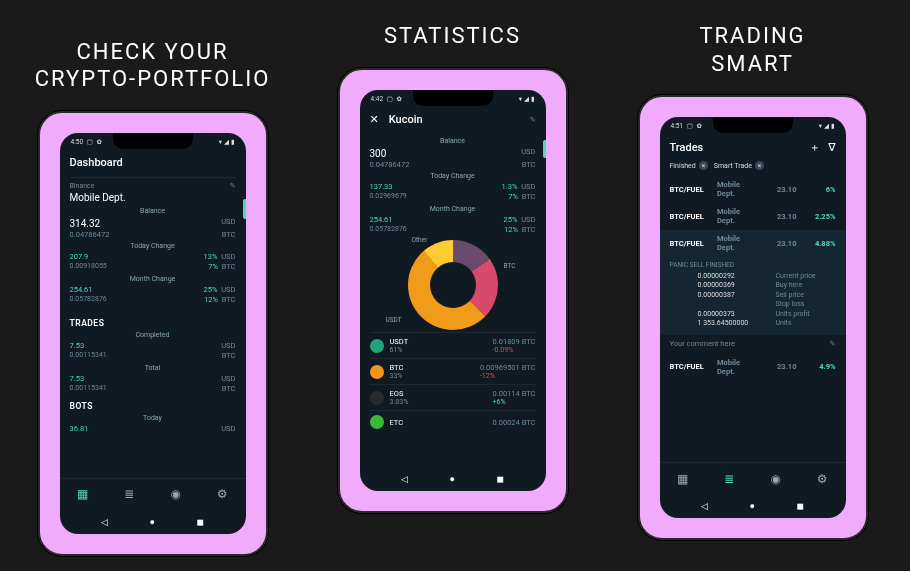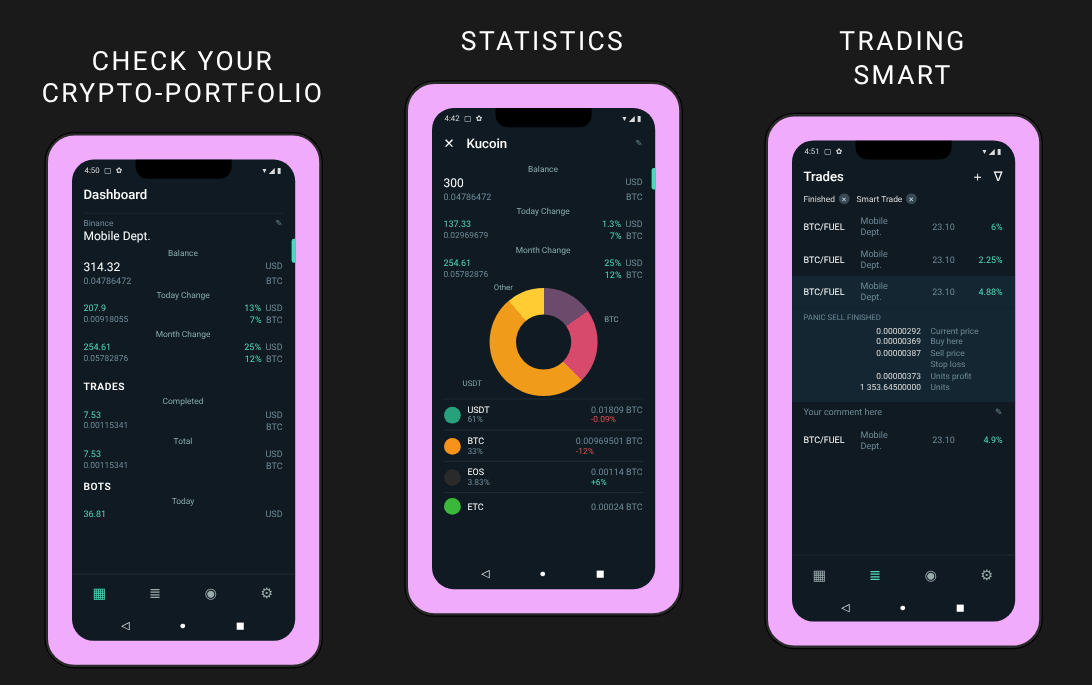--- a/index.html
+++ b/index.html
@@ -40,29 +40,29 @@
   .dlbl { position:absolute; font-size:6.5px; color:#8aa; }
   
   .coin { display:flex; align-items:center; border-top:1px solid #1d2a33; padding:4px 0; }
   .coin-ic { width:14px; height:14px; border-radius:50%; margin-right:6px; flex-shrink:0;}
   .coin-main { flex:1; display:flex; flex-direction:column; }
   .coin-right { text-align:left; }
   
   .chips { display:flex; gap:6px; margin-bottom:6px; }
   .chip { display:flex; align-items:center; gap:3px; font-size:7px; color:#ddd; }
   .chip-x { width:9px; height:9px; border-radius:50%; background:#3a4a55; color:#cde; display:flex; align-items:center; justify-content:center; font-size:7px;}
-  .trow { display:flex; align-items:center; padding:4px 0; font-size:7.5px; border-bottom:1px solid rgba(255,255,255,0); }
+  .trow { display:flex; align-items:center; padding:4px 0; font-size:7.5px; border-bottom:1px solid rgba(255,255,255,0);font-weight:bold; }
   .trow.hi { background:#132631; margin:0 -10px; padding:4px 10px; }
   .trow .c1 { width:52px; color:#fff; }
   .trow .c2 { flex:1; color:#6f8a97; }
   .trow .c3 { width:30px; color:#6f8a97;margin-left:37px; }
   .trow .c4 { width:34px; text-align:right; }
   .detail-block { background:#132631; margin:0 -10px; padding:2px 10px 6px; }
   .drow { display:flex; justify-content:flex-end; gap:8px; font-size:7px; line-height:1.35; }
-  .drow .v { width:70px; text-align:right; color:#ddd; }
+  .drow .v { width:70px; color:#ddd; }
   .drow .l { width:60px; color:#6f8a97; }
   .comment { display:flex; align-items:center; justify-content:space-between; color:#6f8a97; padding:4px 0 6px; }
 </style>
 </head>
 <body>
 
 <div class="shot shot1">
   <div class="caption">
     <div>CHECK YOUR</div>
     <div>CRYPTO-PORTFOLIO</div>

